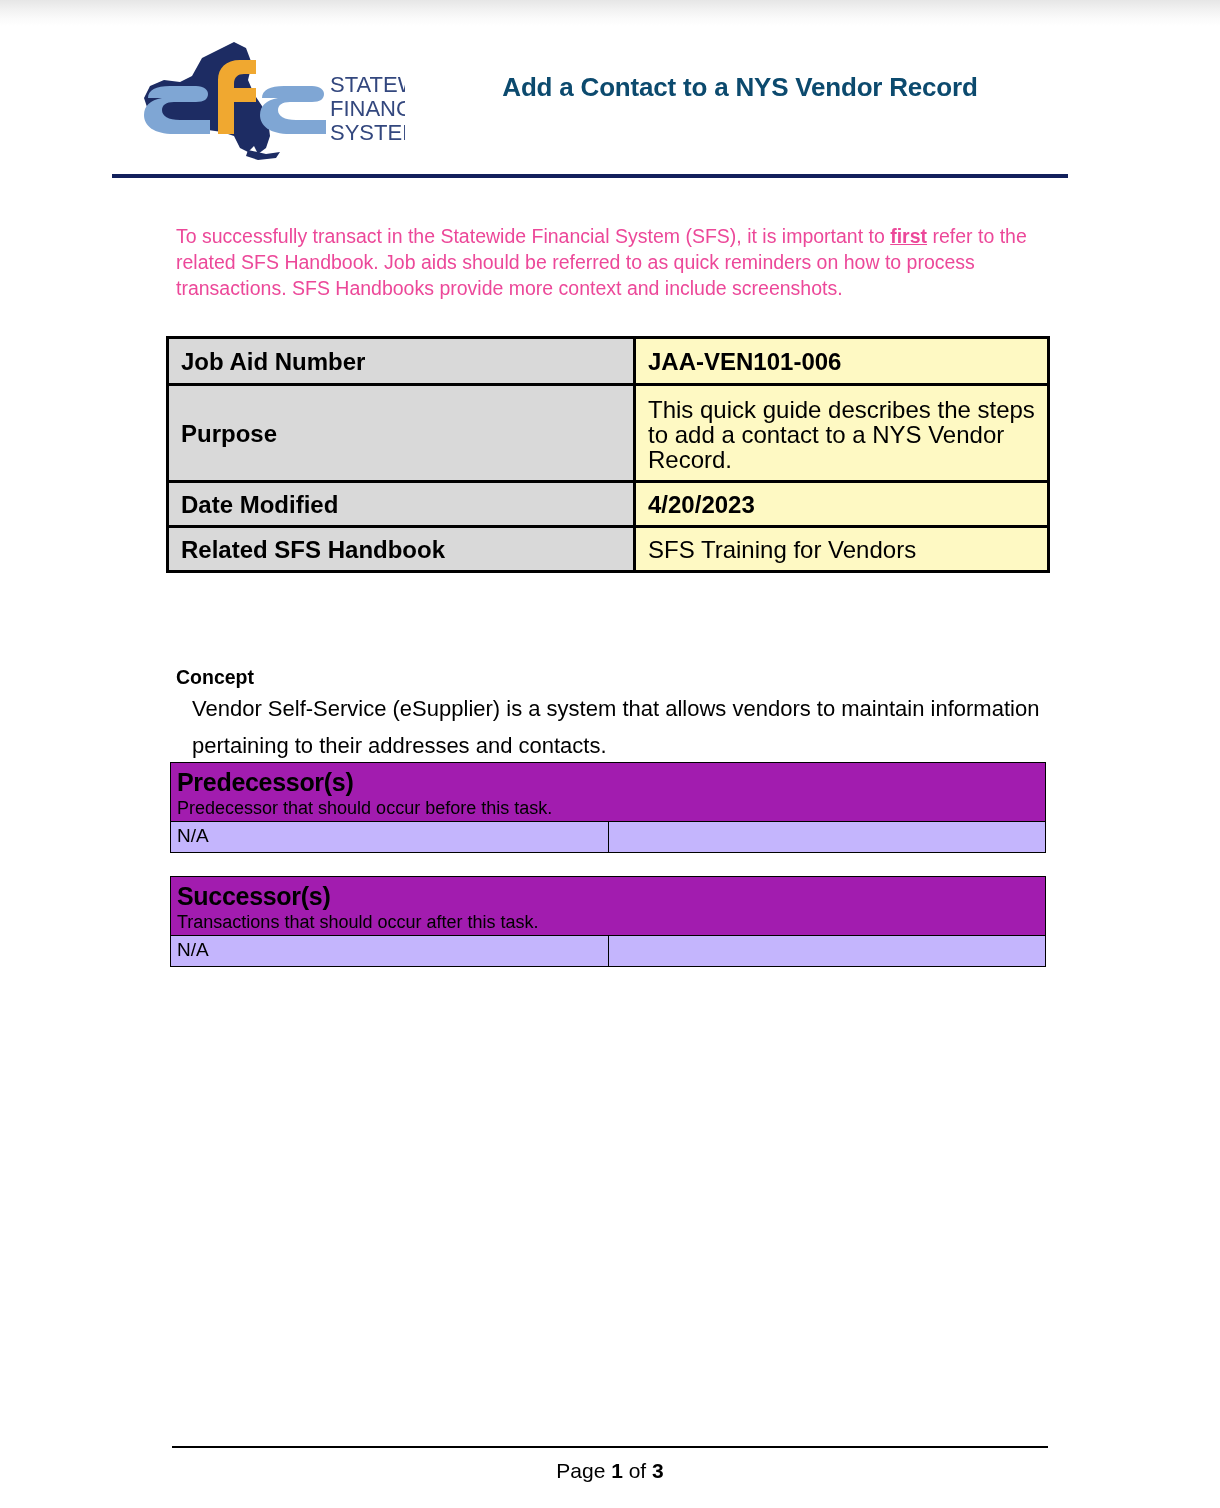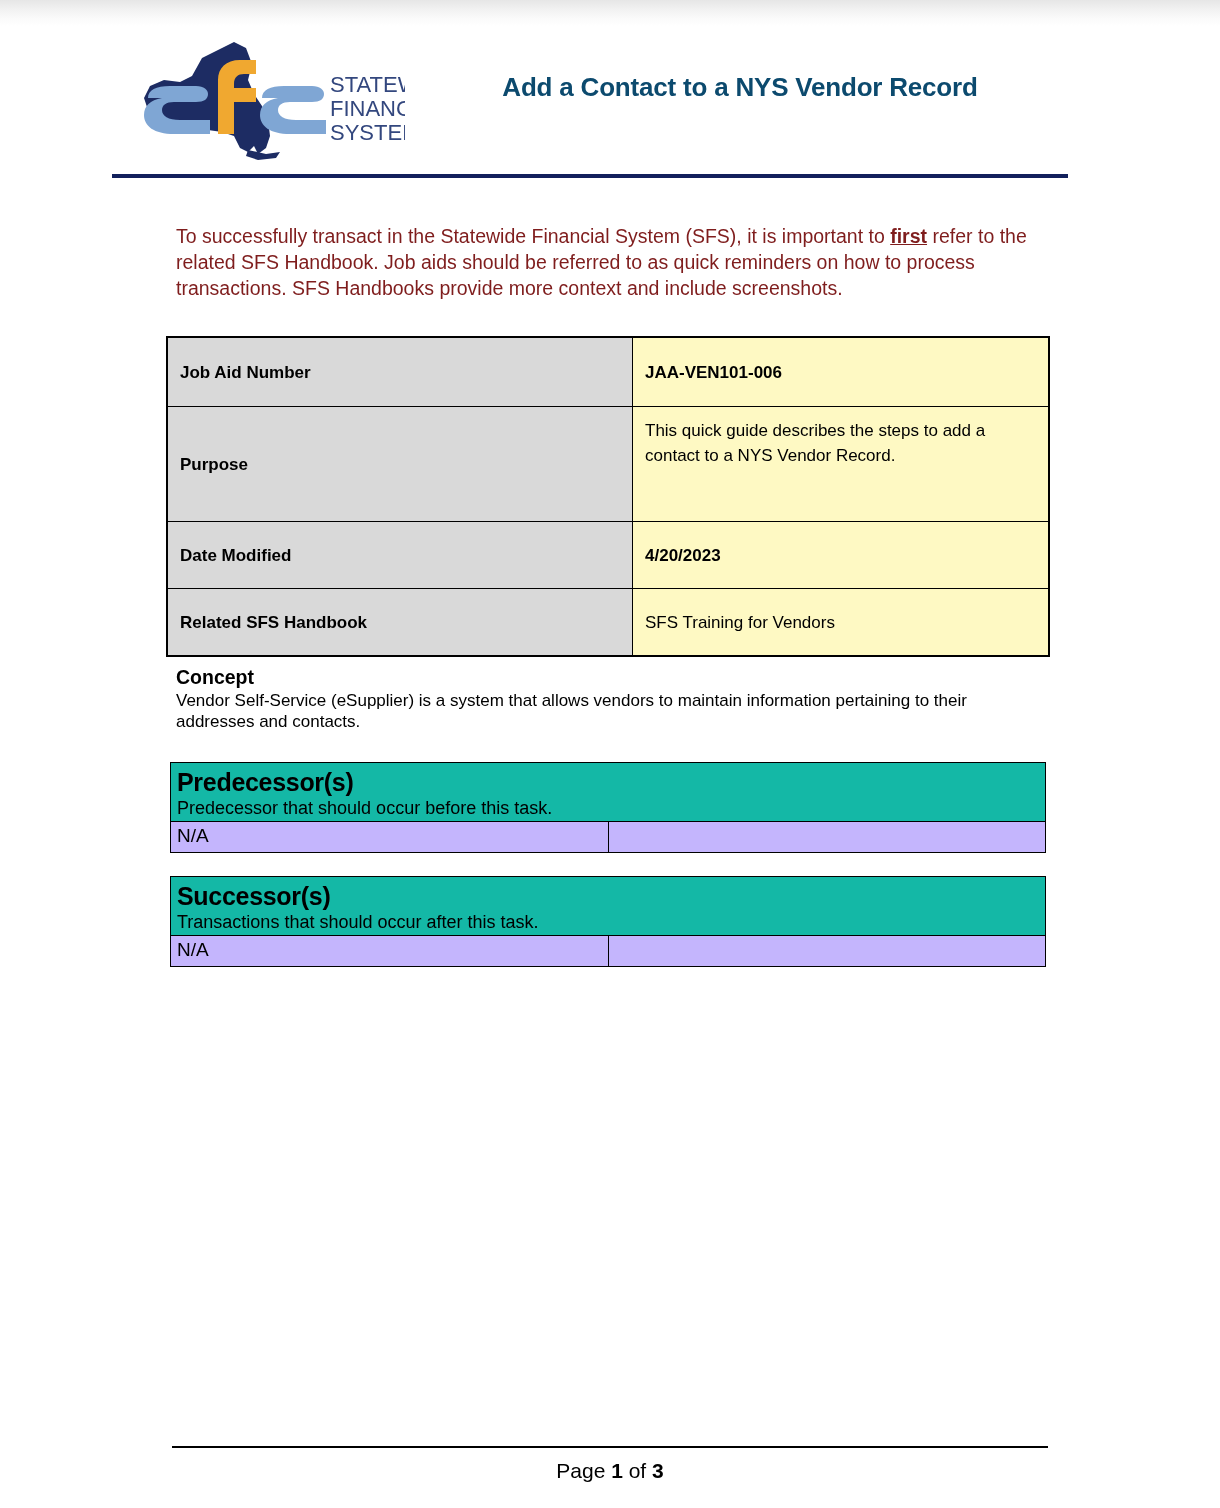--- a/index.html
+++ b/index.html
@@ -67,38 +67,38 @@
   }
 
   
   .intro {
     position: absolute;
     top: 203px;
     left: 176px;
     width: 872px;
     font-size: 19.5px;
     line-height: 26px;
-    color: #7f1d1d;
+    color: #ec4899;
   }
   .intro b { font-weight: bold; text-decoration: underline; }
 
   
   .info-table {
     position: absolute;
     top: 336px;
     left: 166px;
     width: 884px;
     border-collapse: collapse;
     border: 2px solid #000000;
     table-layout: fixed;
   }
   .info-table td {
-    border: 1px solid #000000;
-    padding: 20px 12px;
-    font-size: 17px;
+    border: 3px solid #000000;
+    padding: 8px 12px;
+    font-size: 24px;
     line-height: 25px;
     vertical-align: middle;
   }
   .info-table td.label {
     width: 440px;
     background: #d9d9d9;
     font-weight: bold;
   }
   .info-table td.value { background: #fef9c3; }
   .info-table td.value.bold { font-weight: bold; }
@@ -115,41 +115,42 @@
     top: 665px;
     left: 176px;
     width: 872px;
   }
   .concept-title {
     font-size: 19.5px;
     font-weight: bold;
     line-height: 25px;
   }
   .concept-body {
-    font-size: 17px;
-    line-height: 21px;
+    font-size: 22px;
+    line-height: 37px;
+    margin-left: 16px;
   }
 
   
   .ps-table {
     position: absolute;
     left: 170px;
     width: 876px;
     border-collapse: collapse;
     table-layout: fixed;
   }
   .ps-table.predecessor { top: 762px; }
   .ps-table.successor { top: 876px; border-radius: 13px; }
   .ps-table td {
     border: 1px solid #000000;
     padding: 0;
     vertical-align: top;
   }
   .ps-head {
-    background: #14b8a6;
+    background: #a21caf;
     padding: 4px 6px 2px 6px !important;
   }
   .ps-head-title {
     font-size: 25px;
     font-weight: bold;
     line-height: 30px;
     letter-spacing: -0.3px;
   }
   .ps-head-sub {
     font-size: 18px;

